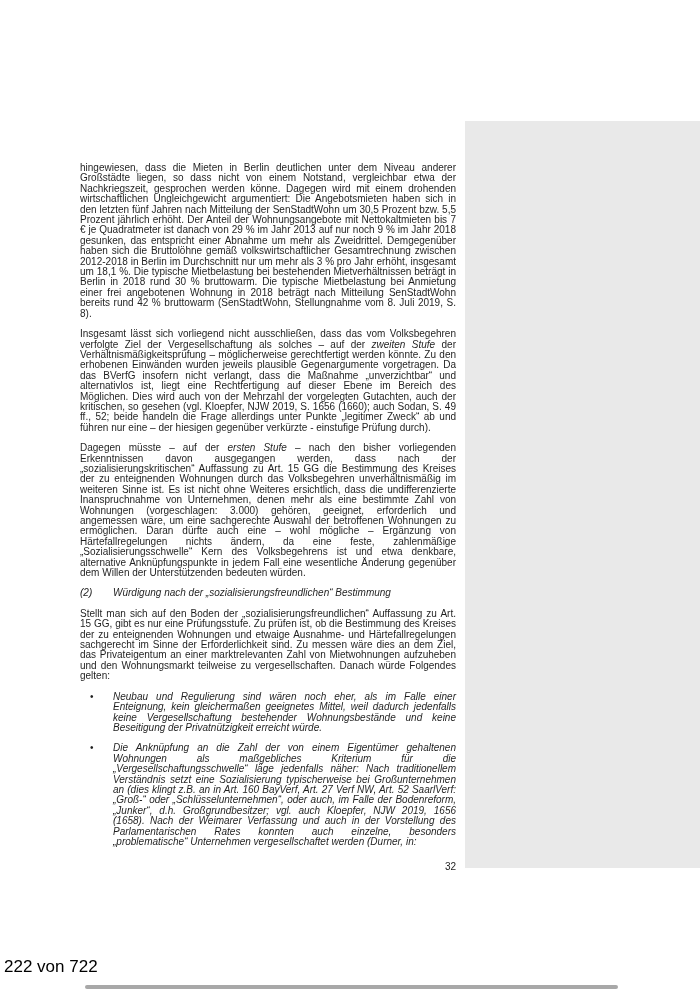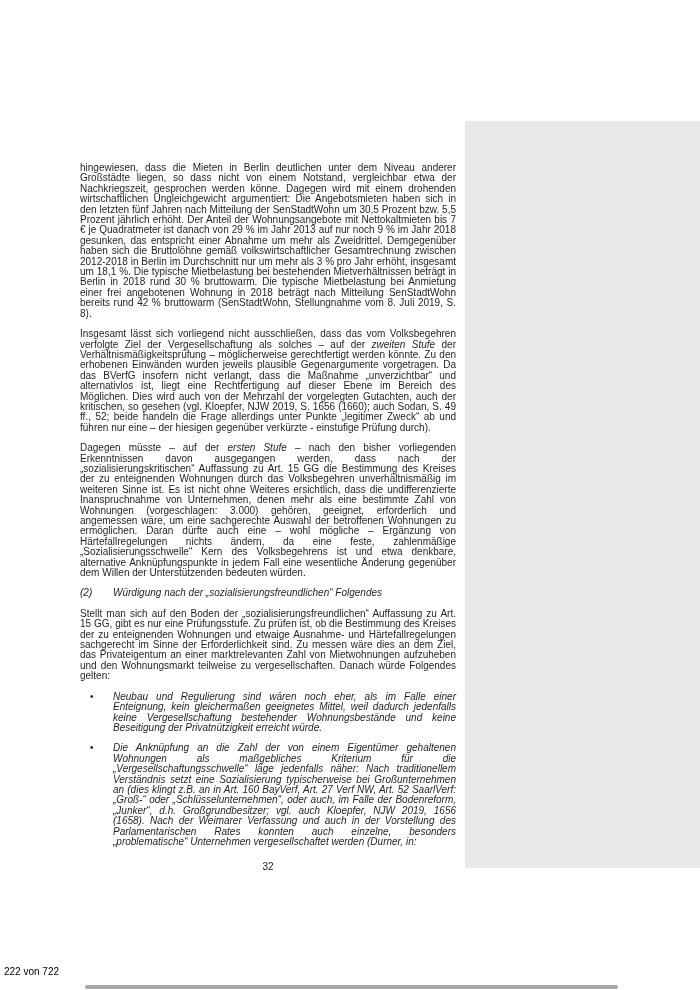--- a/index.html
+++ b/index.html
@@ -49,28 +49,28 @@
     box-sizing: border-box;
   }
   .bullet-body {
     flex: 1;
     text-align: justify;
     hyphens: auto;
     font-style: italic;
   }
   em { font-style: italic; margin-top: 40px; }
   .page-number {
-    text-align: center;
+    text-align: right;
     margin-top: 15px;
   }
   .status-label {
     position: absolute;
     left: 4px;
     bottom: 13px;
-    font-size: 10px;
+    font-size: 17px;
     color: #000000;
   }
   .h-scrollbar {
     position: absolute;
     left: 85px;
     bottom: 1px;
     width: 533px;
     height: 4px;
     border-radius: 2px;
     background: var(--scrollbar, #a8a8a8);
@@ -81,21 +81,21 @@
 
 <div class="gray-panel"></div>
 
 <div class="text-column">
   <div id="page-content">
       <p class="para"><span>hingewiesen, dass die Mieten in Berlin deutlichen unter dem Niveau anderer Großstädte liegen, so dass nicht von einem Notstand, vergleichbar etwa der Nachkriegszeit, gesprochen werden könne. Dagegen wird mit einem drohenden wirtschaftlichen Ungleichgewicht argumentiert: Die Angebotsmieten haben sich in den letzten fünf Jahren nach Mitteilung der SenStadtWohn um 30,5 Prozent bzw. 5,5 Prozent jährlich erhöht. Der Anteil der Wohnungsangebote mit Nettokaltmieten bis 7 € je Quadratmeter ist danach von 29 % im Jahr 2013 auf nur noch 9 % im Jahr 2018 gesunken, das entspricht einer Abnahme um mehr als Zweidrittel. Demgegenüber haben sich die Bruttolöhne gemäß volkswirtschaftlicher Gesamtrechnung zwischen 2012-2018 in Berlin im Durchschnitt nur um mehr als 3 % pro Jahr erhöht, insgesamt um 18,1 %. Die typische Mietbelastung bei bestehenden Mietverhältnissen beträgt in Berlin in 2018 rund 30 %  bruttowarm. Die typische Mietbelastung bei Anmietung einer frei angebotenen Wohnung in 2018 beträgt nach Mitteilung SenStadtWohn bereits rund 42 % bruttowarm (SenStadtWohn, Stellungnahme vom 8. Juli 2019, S. 8).</span></p>
       <p class="para"><span>Insgesamt lässt sich vorliegend nicht ausschließen, dass das vom Volksbegehren verfolgte Ziel der Vergesellschaftung als solches – auf der </span><em>zweiten Stufe</em><span> der Verhältnismäßigkeitsprüfung – möglicherweise gerechtfertigt werden könnte. Zu den erhobenen Einwänden wurden jeweils plausible Gegenargumente vorgetragen. Da das BVerfG insofern nicht verlangt, dass die Maßnahme „unverzichtbar“ und alternativlos ist, liegt eine Rechtfertigung auf dieser Ebene im Bereich des Möglichen. Dies wird auch von der Mehrzahl der vorgelegten Gutachten, auch der kritischen, so gesehen (vgl. Kloepfer, NJW 2019, S. 1656 (1660); auch Sodan, S. 49 ff., 52; beide handeln die Frage allerdings unter Punkte „legitimer Zweck“ ab und führen nur eine – der hiesigen gegenüber verkürzte - einstufige Prüfung durch).</span></p>
       <p class="para"><span>Dagegen müsste – auf der </span><em>ersten Stufe</em><span> – nach den bisher vorliegenden Erkenntnissen davon ausgegangen werden, dass nach der „sozialisierungskritischen“ Auffassung zu Art. 15 GG die Bestimmung des Kreises der zu enteignenden Wohnungen durch das Volksbegehren unverhältnismäßig im weiteren Sinne ist. Es ist nicht ohne Weiteres ersichtlich, dass die undifferenzierte Inanspruchnahme von Unternehmen, denen mehr als eine bestimmte Zahl von Wohnungen (vorgeschlagen: 3.000) gehören, geeignet, erforderlich und angemessen wäre, um eine sachgerechte Auswahl der betroffenen Wohnungen zu ermöglichen. Daran dürfte auch eine – wohl mögliche – Ergänzung von Härtefallregelungen nichts ändern, da eine feste, zahlenmäßige „Sozialisierungsschwelle“ Kern des Volksbegehrens ist und etwa denkbare, alternative Anknüpfungspunkte in jedem Fall eine wesentliche Änderung gegenüber dem Willen der Unterstützenden bedeuten würden.</span></p>
       <div class="heading">
         <span class="heading-num">(2)</span>
-        <span><em>Würdigung nach der „sozialisierungsfreundlichen“ Folgendes</em></span>
+        <span><em>Würdigung nach der „sozialisierungsfreundlichen“ Bestimmung</em></span>
       </div>
       <p class="para"><span>Stellt man sich auf den Boden der „sozialisierungsfreundlichen“ Auffassung zu Art. 15 GG, gibt es nur eine Prüfungsstufe. Zu prüfen ist, ob die Bestimmung des Kreises der zu enteignenden Wohnungen und etwaige Ausnahme- und Härtefallregelungen sachgerecht im Sinne der Erforderlichkeit sind. Zu messen wäre dies an dem Ziel, das Privateigentum an einer marktrelevanten Zahl von Mietwohnungen aufzuheben und den Wohnungsmarkt teilweise zu vergesellschaften. Danach würde Folgendes gelten:</span></p>
       <div class="bullet-item">
         <span class="bullet-marker">•</span>
         <div class="bullet-body"><span>Neubau und Regulierung sind wären noch eher, als im Falle einer Enteignung, kein gleichermaßen geeignetes Mittel, weil dadurch jedenfalls keine Vergesellschaftung bestehender Wohnungsbestände und keine Beseitigung der Privatnützigkeit erreicht würde.</span></div>
       </div>
       <div class="bullet-item">
         <span class="bullet-marker">•</span>
         <div class="bullet-body"><span>Die Anknüpfung an die Zahl der von einem Eigentümer gehaltenen Wohnungen als maßgebliches Kriterium für die „Vergesellschaftungsschwelle“ läge jedenfalls näher: Nach traditionellem Verständnis setzt eine Sozialisierung typischerweise bei Großunternehmen an (dies klingt z.B. an in Art. 160 BayVerf, Art. 27 Verf NW, Art. 52 SaarlVerf: „Groß-“ oder „Schlüsselunternehmen“, oder auch, im Falle der Bodenreform, „Junker“, d.h. Großgrundbesitzer; vgl. auch Kloepfer, NJW 2019, 1656 (1658). Nach der Weimarer Verfassung und auch in der Vorstellung des Parlamentarischen Rates konnten auch einzelne, besonders „problematische“ Unternehmen vergesellschaftet werden (Durner, in:</span></div>
       </div>

